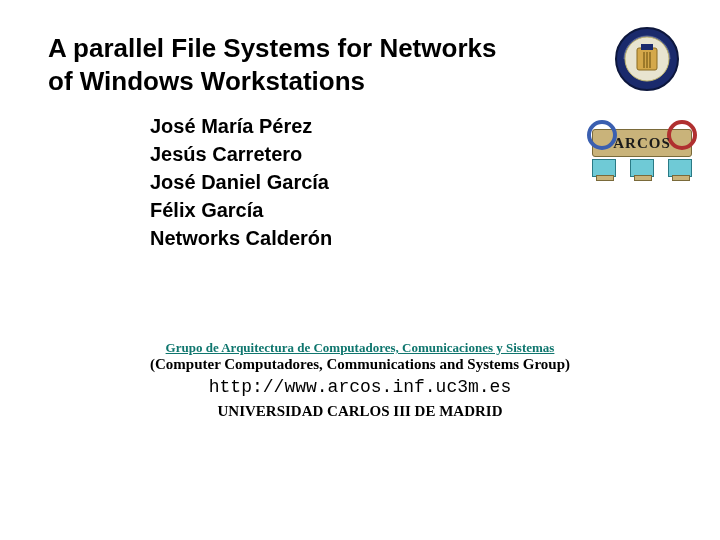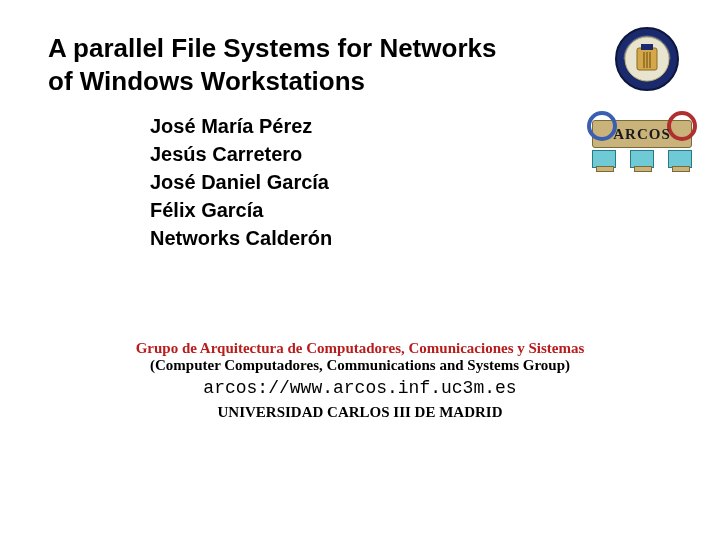--- a/index.html
+++ b/index.html
@@ -32,24 +32,25 @@
     line-height: 1.4;
   }
   .footer {
     position: absolute;
     top: 340px;
     left: 0;
     width: 720px;
     text-align: center;
   }
   .group-es {
-    font-size: 15px;
+    font-size: 13px;
     font-weight: bold;
     font-family: "Times New Roman", Times, serif;
-    color: #b91c1c;
+    color: #0f766e;
+    text-decoration: underline;
   }
   .group-en {
     font-size: 15px;
     font-weight: bold;
     font-family: "Times New Roman", Times, serif;
     color: #000;
   }
   .url {
     font-size: 18px;
     font-family: "Courier New", Courier, monospace;
@@ -77,20 +78,21 @@
   .arcos-band {
     width: 98px;
     height: 26px;
     background: #c9b37a;
     border: 1px solid #7a6a3a;
     border-radius: 3px;
     position: relative;
     display: flex;
     align-items: center;
     justify-content: center;
+    margin-top: 9px;
   }
   .arcos-band::before, .arcos-band::after {
     content: "";
     position: absolute;
     top: -10px;
     width: 22px;
     height: 22px;
     border: 4px solid #b03030;
     border-radius: 50%;
     background: transparent;
@@ -161,15 +163,15 @@
   <div class="arcos-comps">
     <div class="comp"></div>
     <div class="comp"></div>
     <div class="comp"></div>
   </div>
 </div>
 
 <div class="footer">
   <div class="group-es">Grupo de Arquitectura de Computadores, Comunicaciones y Sistemas</div>
   <div class="group-en">(Computer Computadores, Communications and Systems Group)</div>
-  <div class="url">arcos://www.arcos.inf.uc3m.es</div>
+  <div class="url">http://www.arcos.inf.uc3m.es</div>
   <div class="univ">UNIVERSIDAD CARLOS III DE MADRID</div>
 </div>
 
 </body></html>

